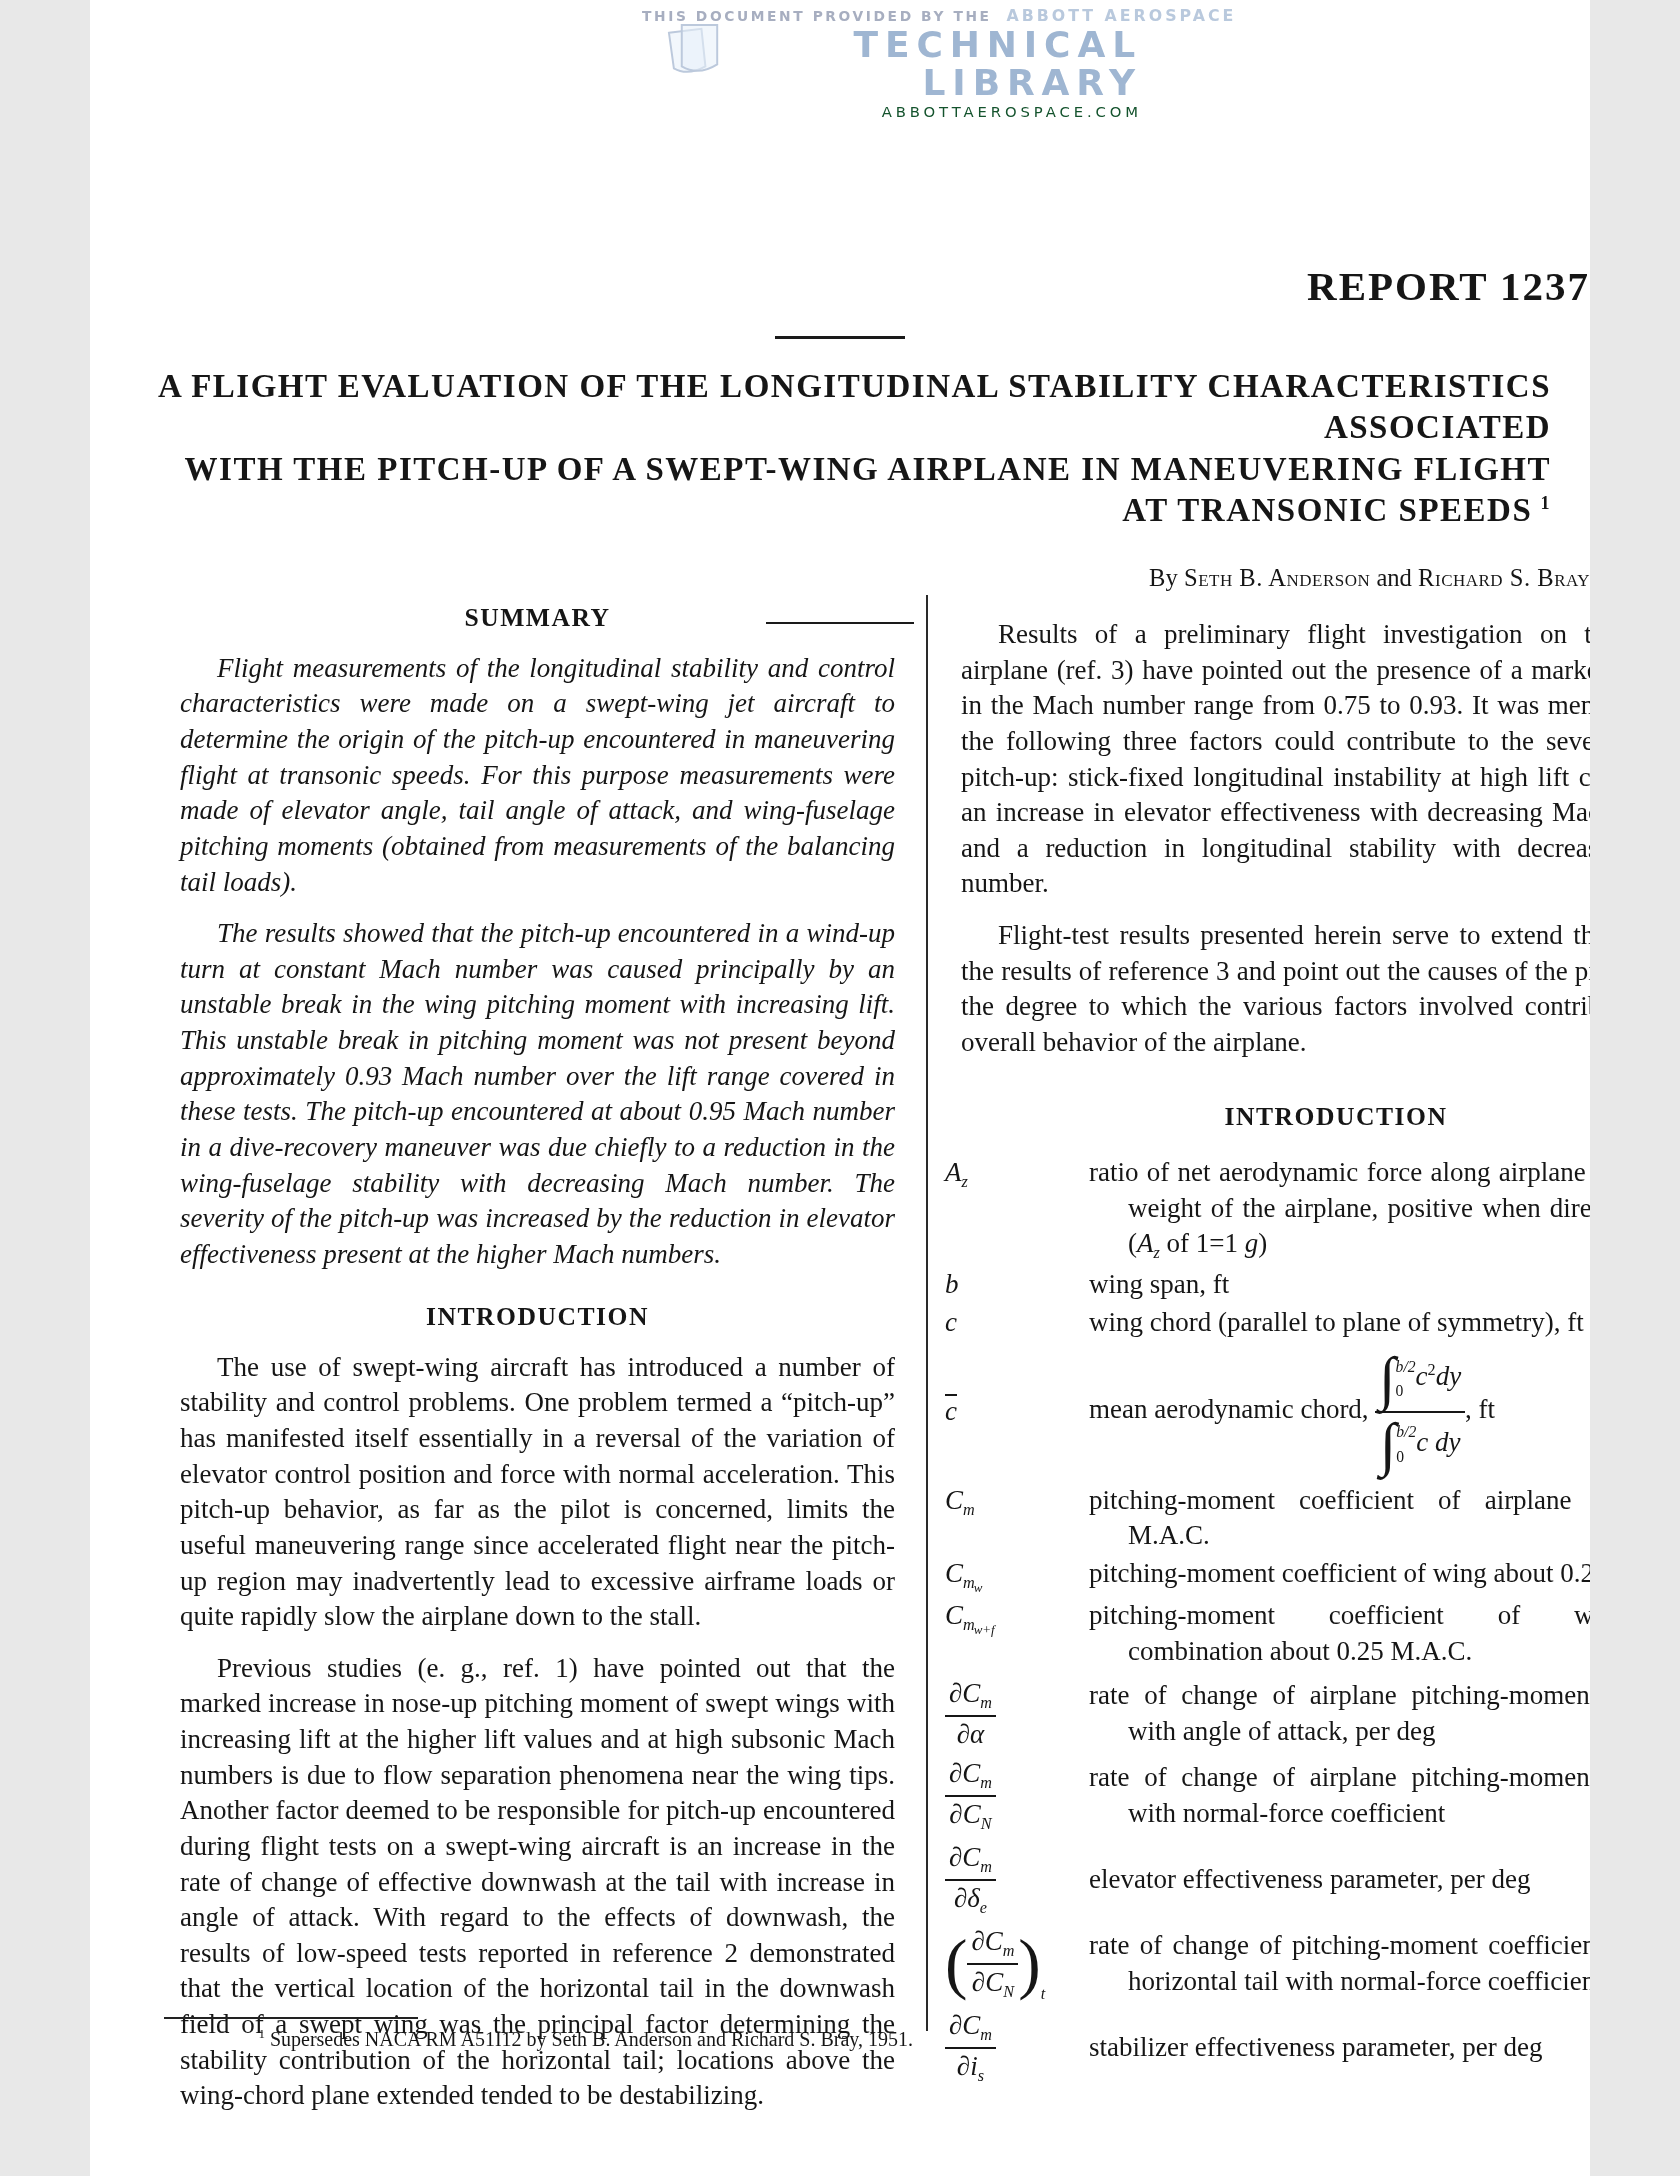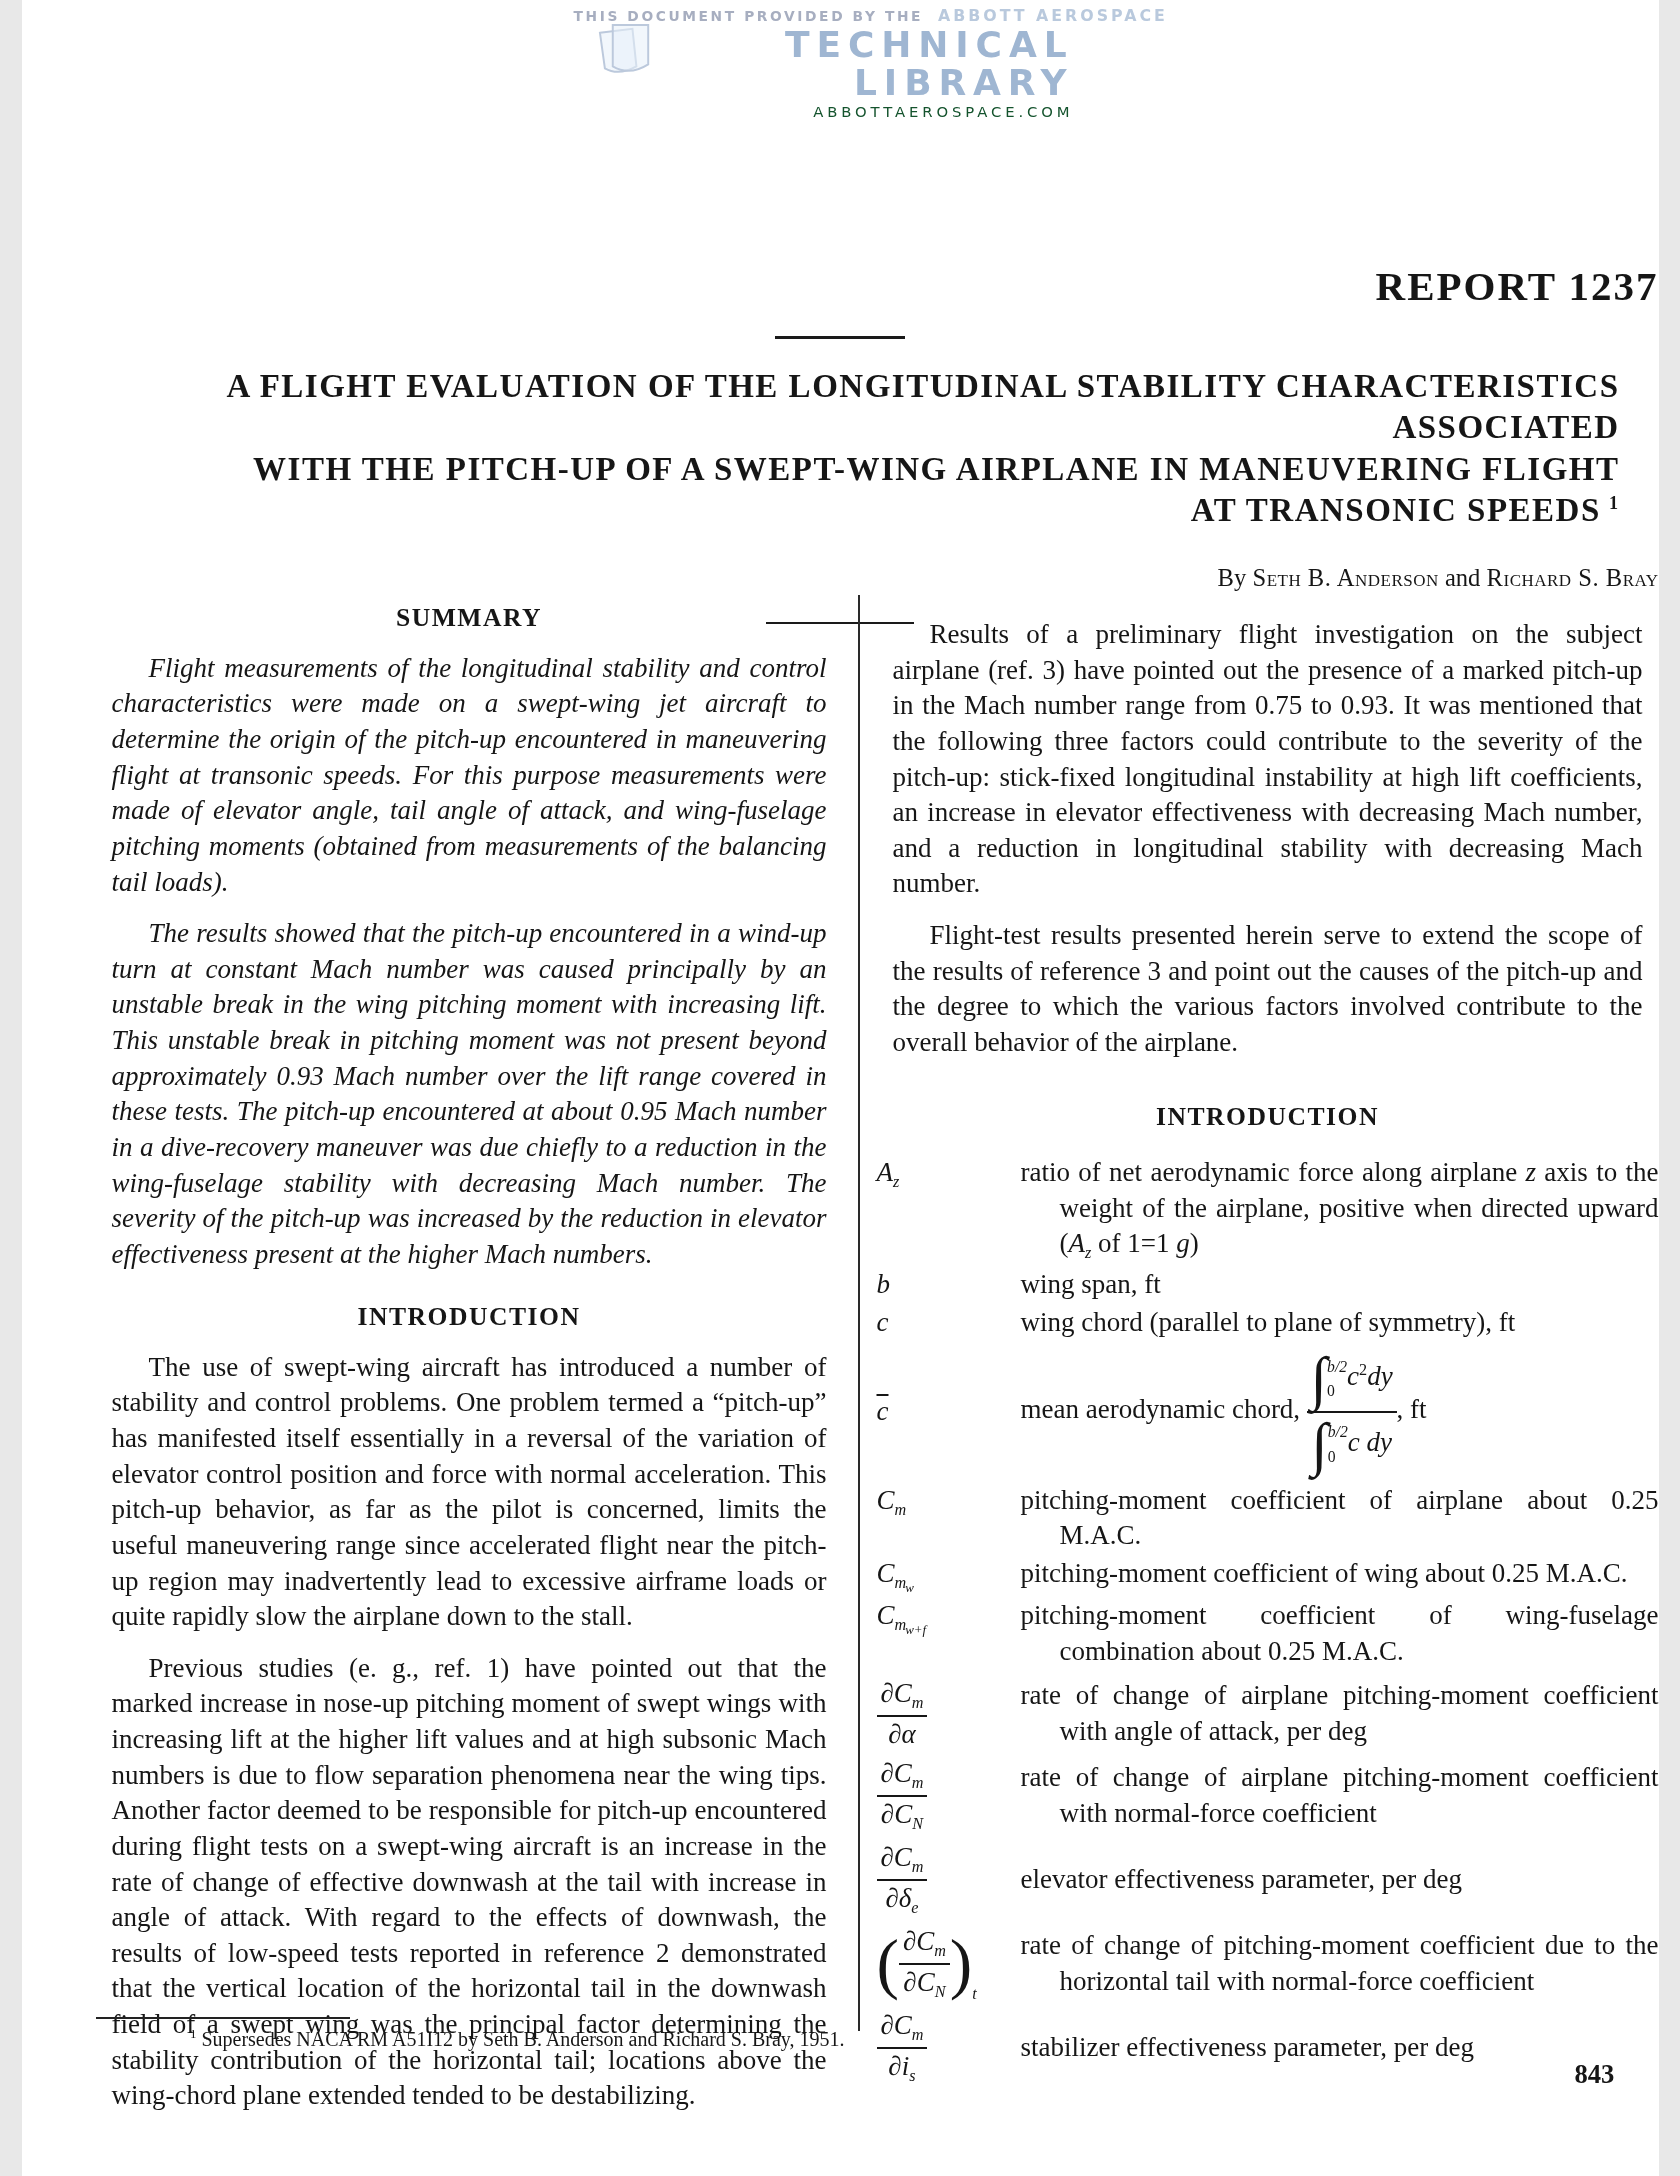--- a/index.html
+++ b/index.html
@@ -1,20 +1,20 @@
 <!DOCTYPE html>
 <html style="--logo-blue: #9fb6d2; --logo-light: #b9c9dd; --logo-gray: #a7aec0; --ink: #161616;"><head>
 <meta charset="utf-8">
 <style>
   :root{
     --logo-blue:#9fb6d2; --logo-light:#b9c9dd; --logo-gray:#a7aec0; --ink:#161616;
   }
   html,body{margin:0;padding:0;background:#e8e8e8;}
   .page{
-    position:relative; width:1637px; height:2176px; background:#ffffff;
+    position:relative; width:1500px; height:2176px; background:#ffffff;
     font-family:"Liberation Serif","DejaVu Serif",serif; color:var(--ink);
     overflow:hidden; margin:0 auto;
   }
   
   .logo{position:absolute; top:5.9px; left:552px; width:500px; text-align:right;
         font-family:"DejaVu Sans","Liberation Sans",sans-serif;}
   .logo-line1{font-size:13.8px; letter-spacing:2.6px; color:var(--logo-gray); font-weight:bold; white-space:nowrap;}
   .logo-brand{font-size:15.8px; letter-spacing:3px; color:var(--logo-light); font-weight:bold;}
   .logo-line2{font-size:36px; letter-spacing:6.9px; color:var(--logo-blue); font-weight:bold; line-height:1.05; margin-top:1px;}
   .logo-line3{font-size:14.8px; letter-spacing:3.9px; color:#14532d; font-weight:normal; margin-top:2px;}

